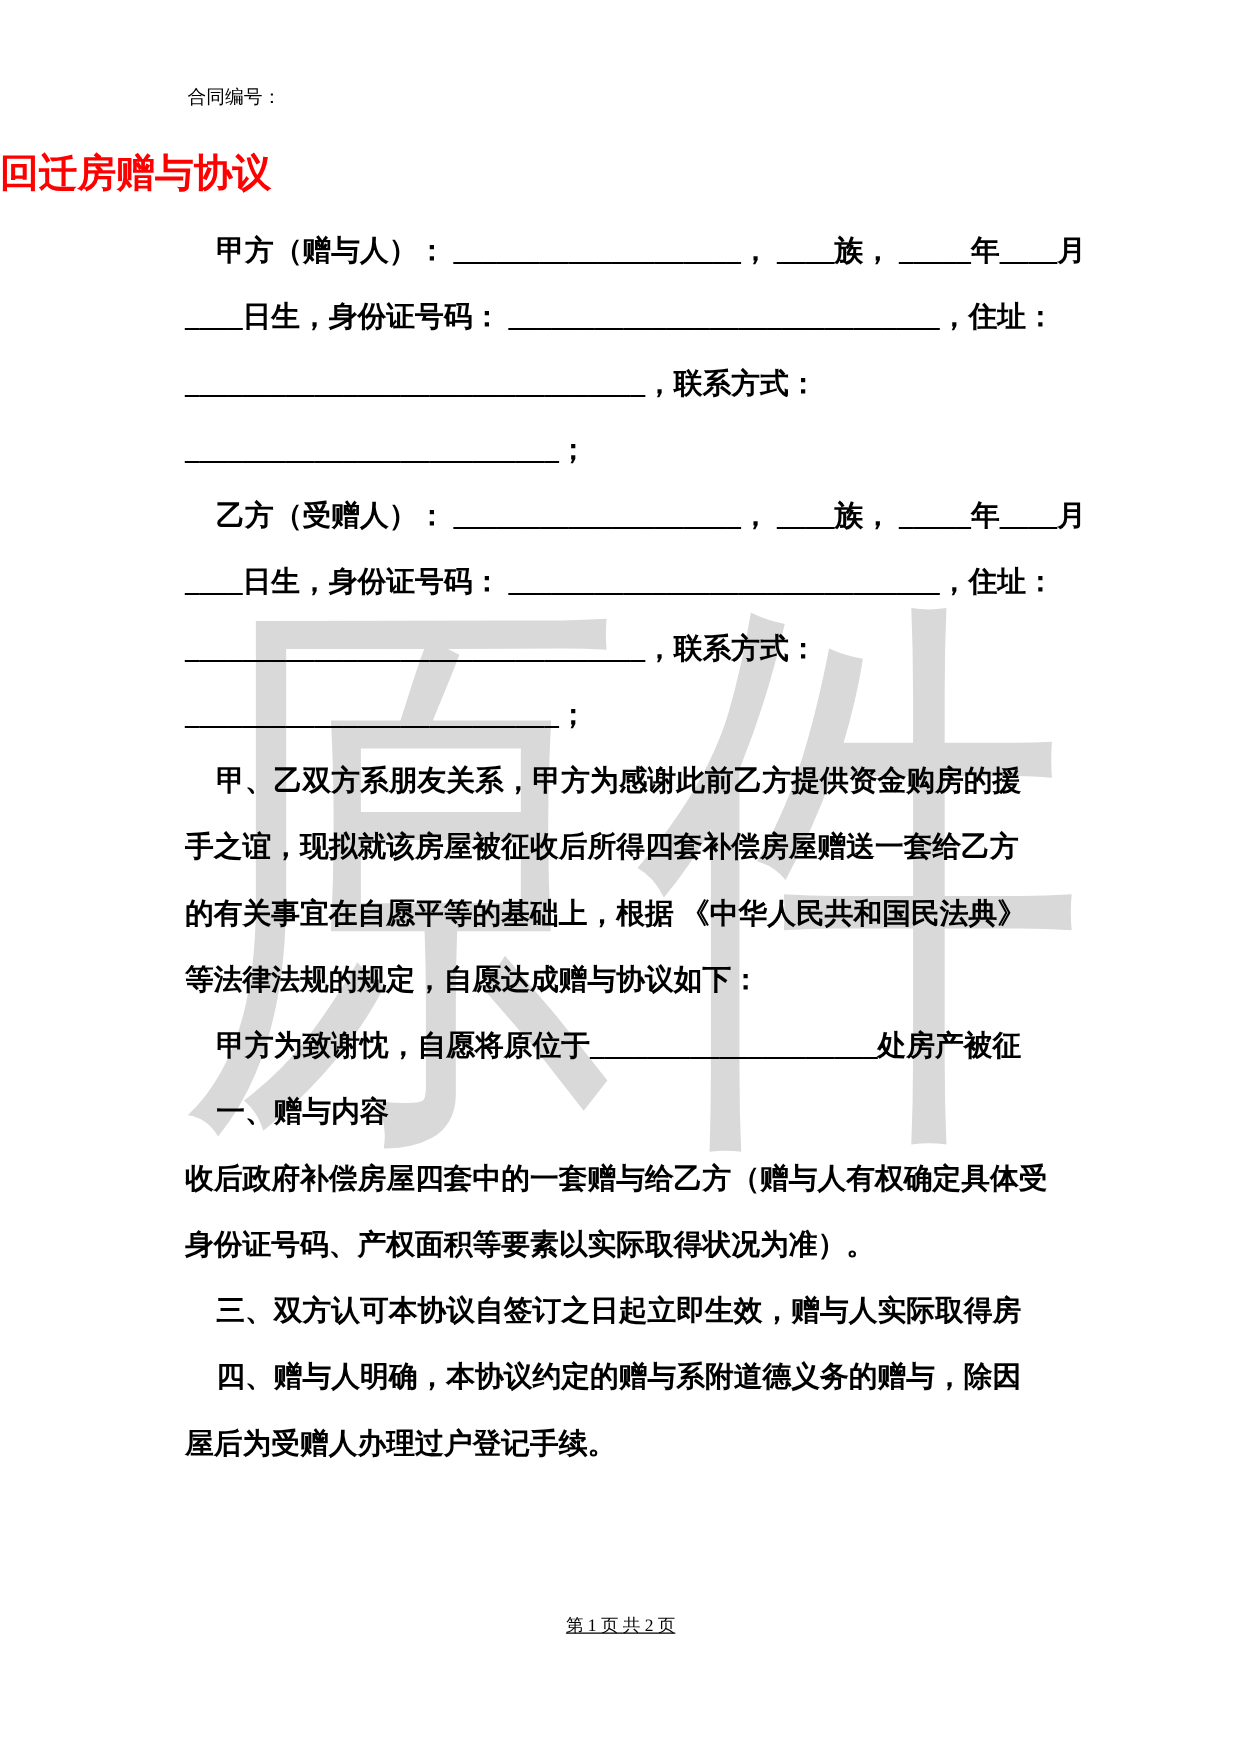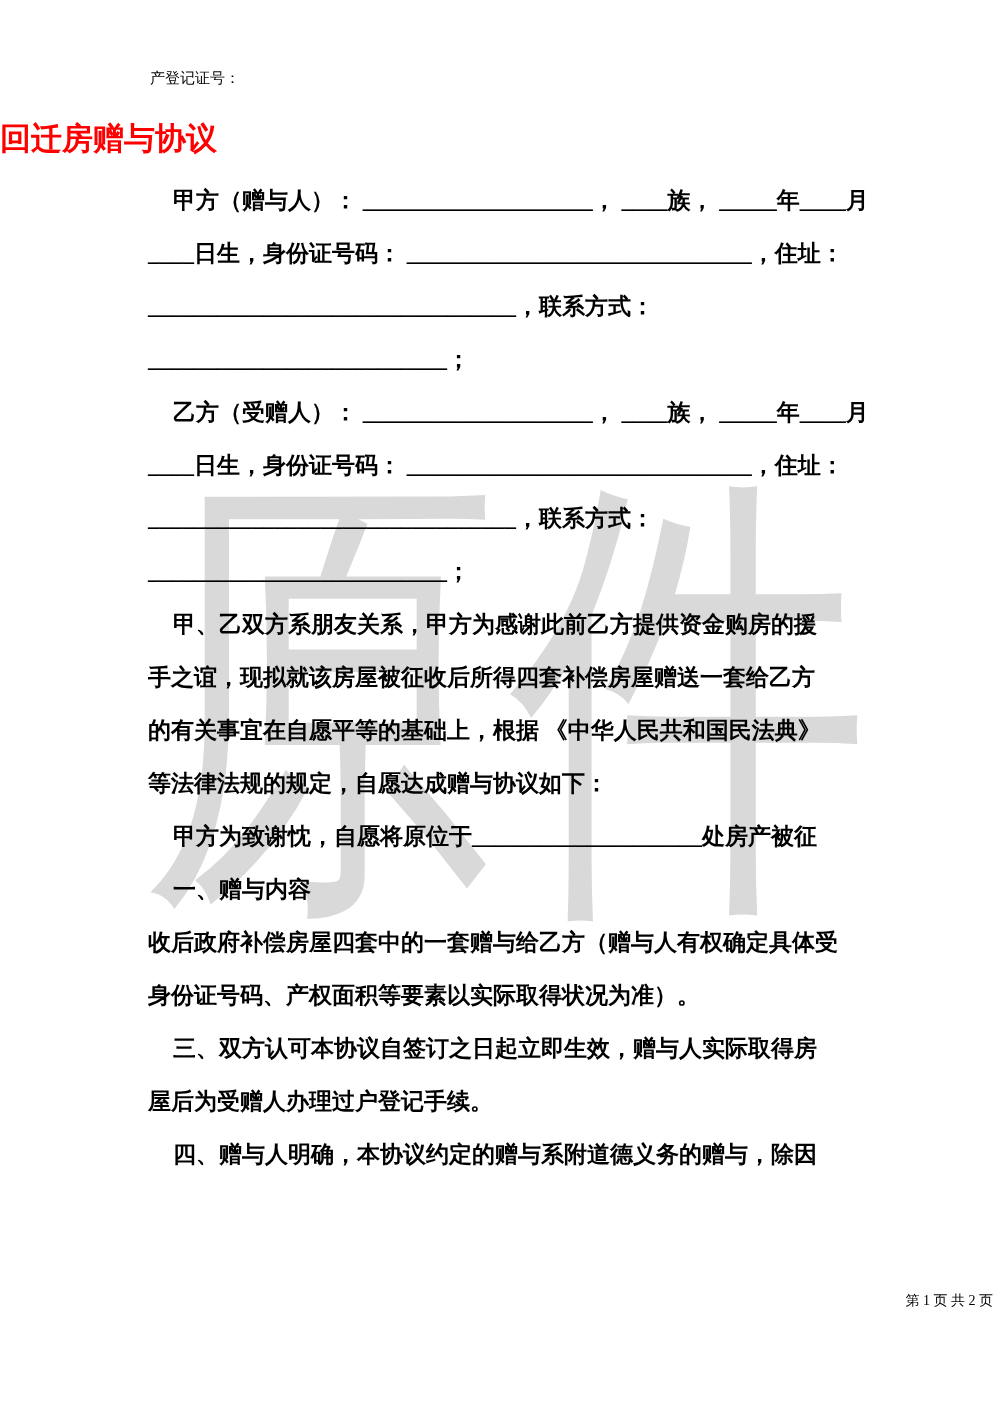--- a/index.html
+++ b/index.html
@@ -65,32 +65,33 @@
     white-space: pre;
   }
   .line.indent {
     padding-left: 25px;
   }
   .footer {
     position: absolute;
     left: 0;
     top: 1292px;
     width: 100%;
-    text-align: right;
+    text-align: center;
     font-size: 14px;
     z-index: 2;
+    text-decoration: underline;
   }
 </style>
 </head>
 <body>
 
 <div class="page">
   <div class="watermark">原件</div>
 
-  <div class="contract-no">产登记证号：</div>
+  <div class="contract-no">合同编号：</div>
 
   <h1 class="title">回迁房赠与协议</h1>
 
   <div class="body" id="body-lines">
       <div class="line indent">甲方（赠与人）： ____________________， ____族， _____年____月</div>
       <div class="line">____日生，身份证号码： ______________________________，住址：</div>
       <div class="line">________________________________，联系方式：</div>
       <div class="line">__________________________；</div>
       <div class="line indent">乙方（受赠人）： ____________________， ____族， _____年____月</div>
       <div class="line">____日生，身份证号码： ______________________________，住址：</div>
@@ -98,18 +99,18 @@
       <div class="line">__________________________；</div>
       <div class="line indent">甲、乙双方系朋友关系，甲方为感谢此前乙方提供资金购房的援</div>
       <div class="line">手之谊，现拟就该房屋被征收后所得四套补偿房屋赠送一套给乙方</div>
       <div class="line">的有关事宜在自愿平等的基础上，根据 《中华人民共和国民法典》</div>
       <div class="line">等法律法规的规定，自愿达成赠与协议如下：</div>
       <div class="line indent">甲方为致谢忱，自愿将原位于____________________处房产被征</div>
       <div class="line indent">一、赠与内容</div>
       <div class="line">收后政府补偿房屋四套中的一套赠与给乙方（赠与人有权确定具体受</div>
       <div class="line">身份证号码、产权面积等要素以实际取得状况为准）。</div>
       <div class="line indent">三、双方认可本协议自签订之日起立即生效，赠与人实际取得房</div>
+      <div class="line indent">四、赠与人明确，本协议约定的赠与系附道德义务的赠与，除因</div>
       <div class="line">屋后为受赠人办理过户登记手续。</div>
-      <div class="line indent">四、赠与人明确，本协议约定的赠与系附道德义务的赠与，除因</div>
     </div>
 
   <div class="footer">第 1 页 共 2 页</div>
 </div>
 
 </body></html>

